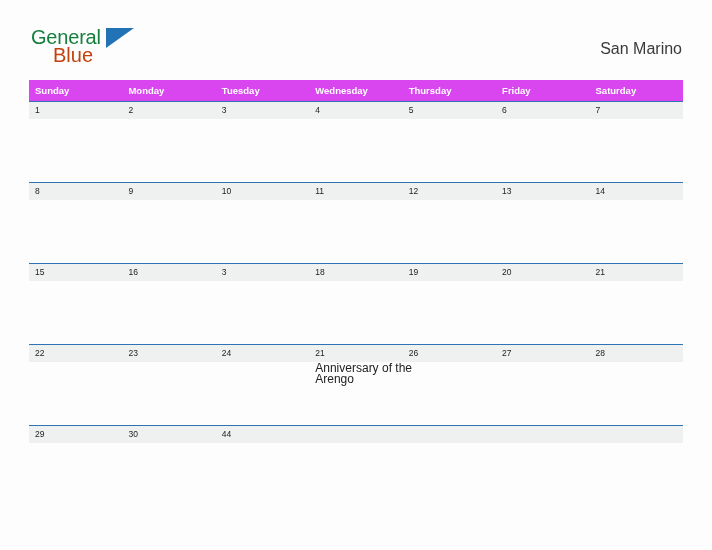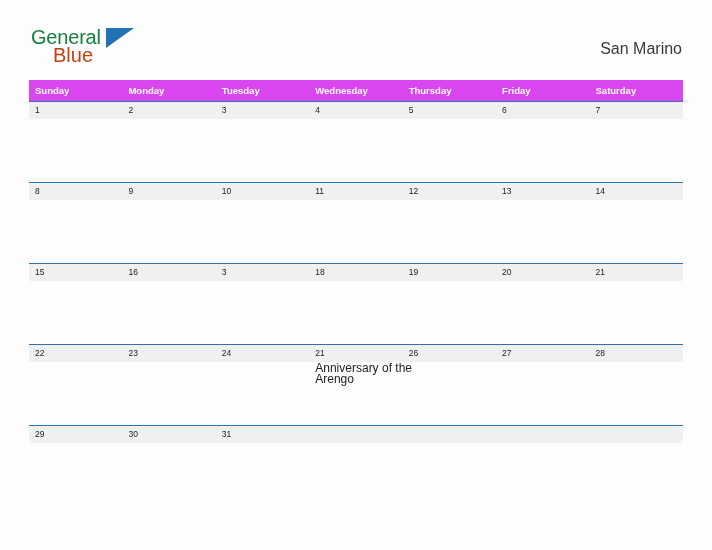--- a/index.html
+++ b/index.html
@@ -296,21 +296,21 @@
       <tr class="week-row last-week">
         <td class="day-cell">
           <span class="day-number">29</span>
           <div class="day-events"></div>
         </td>
         <td class="day-cell">
           <span class="day-number">30</span>
           <div class="day-events"></div>
         </td>
         <td class="day-cell">
-          <span class="day-number">31</span>
+          <span class="day-number">44</span>
           <div class="day-events"></div>
         </td>
         <td class="day-cell">
           <span class="day-number"></span>
           <div class="day-events"></div>
         </td>
         <td class="day-cell">
           <span class="day-number"></span>
           <div class="day-events"></div>
         </td>

